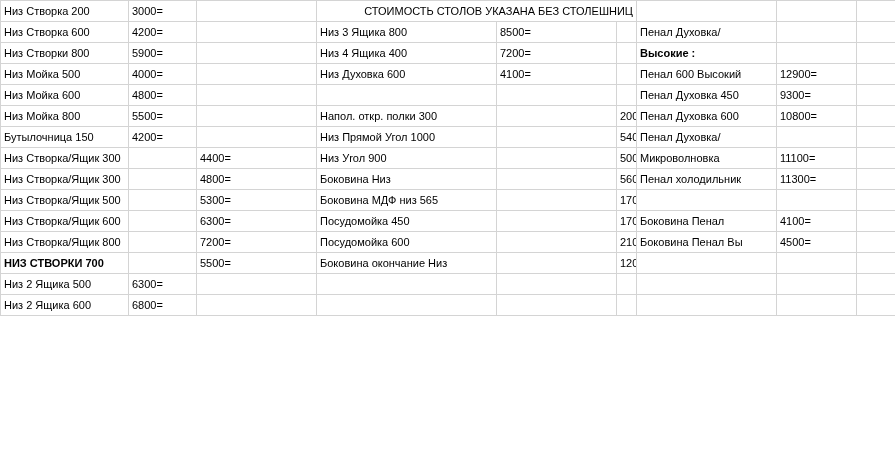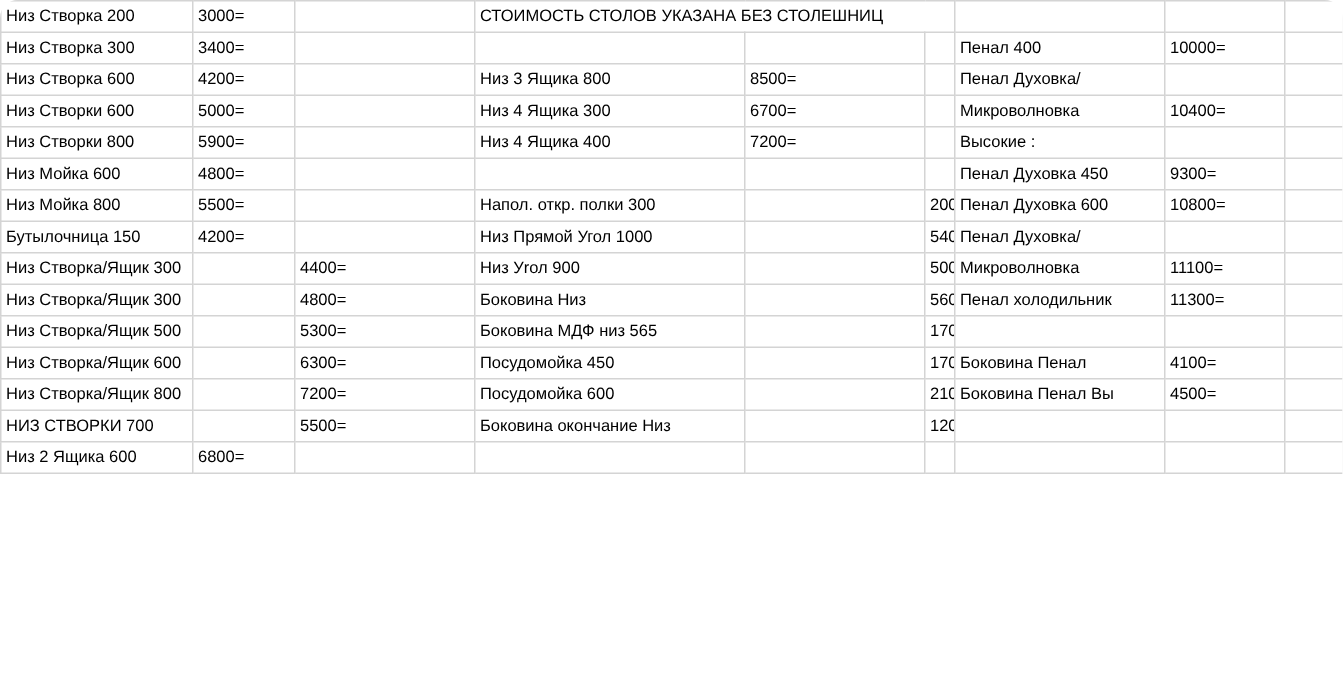--- a/index.html
+++ b/index.html
@@ -12,21 +12,20 @@
     font-size: 11px;
     color: #000000;
     -webkit-font-smoothing: none;
   }
   #sheet {
     position: relative;
     width: 895px;
     height: 456px;
     overflow: hidden;
     background: #ffffff;
-    border-radius: 12px;
   }
   table.grid {
     border-collapse: collapse;
     table-layout: fixed;
     width: 895px;
   }
   table.grid td {
     border: 1px solid #d4d4d4;
     height: 20px;
     padding: 0 3px;
@@ -40,22 +39,22 @@
   col.c0 { width: 128px; }
   col.c1 { width: 68px; }
   col.c2 { width: 120px; }
   col.c3 { width: 180px; }
   col.c4 { width: 120px; }
   col.c5 { width: 20px; }
   col.c6 { width: 140px; }
   col.c7 { width: 80px; }
   col.c8 { width: 39px; }
 
-  .bold { font-weight: normal; }
-  .center { text-align: left; }
+  .bold { font-weight: bold; }
+  .center { text-align: right; }
   .merge-title { font-weight: normal; }
 </style>
 </head>
 <body>
 
 <div id="sheet">
   <table class="grid">
     <colgroup>
       <col class="c0">
         <col class="c1">
@@ -71,61 +70,50 @@
         <tr>
           <td>Низ Створка 200</td>
           <td>3000=</td>
           <td></td>
           <td colspan="3" class="center merge-title">СТОИМОСТЬ СТОЛОВ УКАЗАНА БЕЗ СТОЛЕШНИЦ</td>
           <td></td>
           <td></td>
           <td></td>
         </tr>
         <tr>
-          <td>Низ Створка 300</td>
-          <td>3400=</td>
-          <td></td>
-          <td></td>
-          <td></td>
-          <td></td>
-          <td>Пенал 400</td>
-          <td>10000=</td>
-          <td></td>
-        </tr>
-        <tr>
           <td>Низ Створка 600</td>
           <td>4200=</td>
           <td></td>
           <td>Низ 3 Ящика 800</td>
           <td>8500=</td>
           <td></td>
           <td>Пенал Духовка/</td>
           <td></td>
           <td></td>
         </tr>
         <tr>
-          <td>Низ Створки 600</td>
-          <td>5000=</td>
-          <td></td>
-          <td>Низ 4 Ящика 300</td>
-          <td>6700=</td>
-          <td></td>
-          <td>Микроволновка</td>
-          <td>10400=</td>
-          <td></td>
-        </tr>
-        <tr>
           <td>Низ Створки 800</td>
           <td>5900=</td>
           <td></td>
           <td>Низ 4 Ящика 400</td>
           <td>7200=</td>
           <td></td>
           <td class="bold">Высокие :</td>
           <td></td>
+          <td></td>
+        </tr>
+        <tr>
+          <td>Низ Мойка 500</td>
+          <td>4000=</td>
+          <td></td>
+          <td>Низ Духовка 600</td>
+          <td>4100=</td>
+          <td></td>
+          <td>Пенал 600 Высокий</td>
+          <td>12900=</td>
           <td></td>
         </tr>
         <tr>
           <td>Низ Мойка 600</td>
           <td>4800=</td>
           <td></td>
           <td></td>
           <td></td>
           <td></td>
           <td>Пенал Духовка 450</td>
@@ -209,20 +197,31 @@
           <td>4500=</td>
           <td></td>
         </tr>
         <tr>
           <td class="bold">НИЗ СТВОРКИ 700</td>
           <td></td>
           <td>5500=</td>
           <td>Боковина окончание Низ</td>
           <td></td>
           <td>1200=</td>
+          <td></td>
+          <td></td>
+          <td></td>
+        </tr>
+        <tr>
+          <td>Низ 2 Ящика 500</td>
+          <td>6300=</td>
+          <td></td>
+          <td></td>
+          <td></td>
+          <td></td>
           <td></td>
           <td></td>
           <td></td>
         </tr>
         <tr>
           <td>Низ 2 Ящика 600</td>
           <td>6800=</td>
           <td></td>
           <td></td>
           <td></td>

